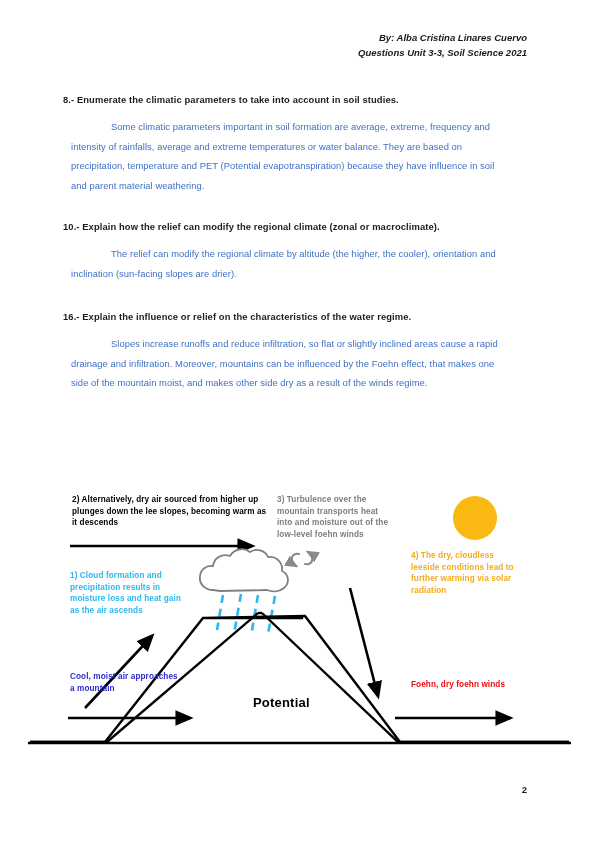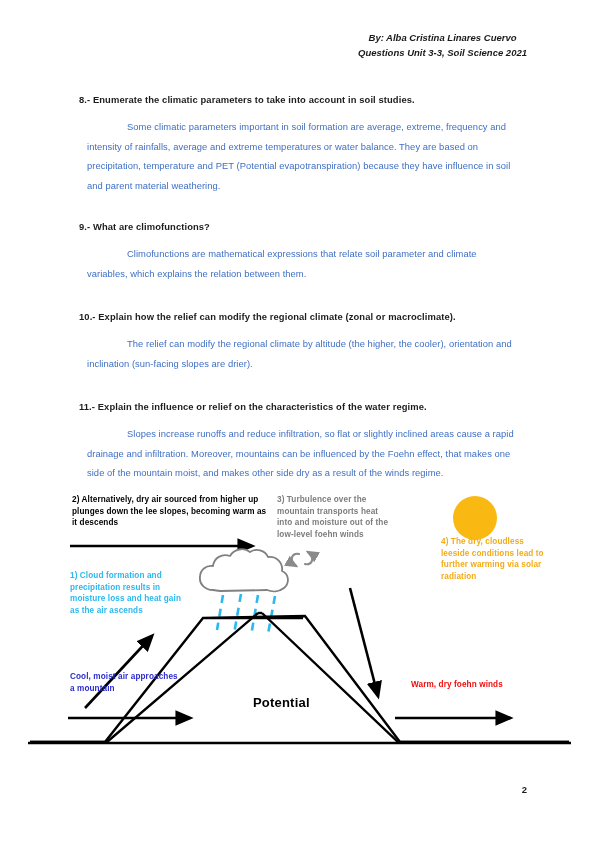--- a/index.html
+++ b/index.html
@@ -21,27 +21,27 @@
     position: absolute;
     top: 30px;
     right: 72px;
     text-align: right;
     font-style: italic;
     font-size: 9.5px;
     line-height: 15px;
     color: #1a1a1a;
     font-weight: 600;
   }
-  .doc-header div { white-space: nowrap; text-align: center; }
+  .doc-header div { white-space: nowrap; }
 
   
   .content {
     position: absolute;
     top: 92px;
-    left: 79px;
+    left: 63px;
     width: 443px;
   }
   .qa-block { margin-bottom: 19px; }
   .question {
     font-size: 9.4px;
     font-weight: bold;
     color: #1c1c1c;
     line-height: 15px;
     margin: 0 0 10px 0;
     letter-spacing: 0.1px;
@@ -73,21 +73,21 @@
 
   .dlabel {
     position: absolute;
     font-size: 8.2px;
     line-height: 11.6px;
     font-weight: bold;
     letter-spacing: 0.1px;
   }
   .lbl-2 { left: 72px;  top: 16px;  width: 200px; color: #000000; }
   .lbl-3 { left: 277px; top: 16px;  width: 118px; color: #7d7d7d; }
-  .lbl-4 { left: 411px; top: 58px;  width: 112px; color: #f5ab16; margin-left: 30px; }
+  .lbl-4 { left: 411px; top: 72px;  width: 112px; color: #f5ab16; }
   .lbl-1 { left: 70px;  top: 92px;  width: 122px; color: #2bb8ee; }
   .lbl-cool { left: 70px; top: 193px; width: 110px; color: #2b2bd0; }
   .lbl-warm { left: 411px; top: 201px; width: 110px; color: #ef0c0c; }
   .lbl-mountain {
     left: 253px; top: 219px;
     font-size: 13px;
     font-weight: bold;
     color: #000000;
     letter-spacing: 0.2px;
   }
@@ -110,32 +110,28 @@
   <div>Questions Unit 3-3, Soil Science 2021</div>
 </div>
 
 <div class="content">
 
   <div class="qa-block b8">
     <p class="question">8.- Enumerate the climatic parameters to take into account in soil studies.</p>
     <p class="answer">Some climatic parameters important in soil formation are average, extreme, frequency and intensity of rainfalls, average and extreme temperatures or water balance. They are based on precipitation, temperature and PET (Potential evapotranspiration) because they have influence in soil and parent material weathering.</p>
   </div>
 
-  <div class="qa-block b9">
-    <p class="question">9.- What are climofunctions?</p>
-    <p class="answer">Climofunctions are mathematical expressions that relate soil parameter and climate variables, which explains the relation between them.</p>
-  </div>
 
   <div class="qa-block b10">
     <p class="question">10.- Explain how the relief can modify the regional climate (zonal or macroclimate).</p>
     <p class="answer">The relief can modify the regional climate by altitude (the higher, the cooler), orientation and inclination (sun-facing slopes are drier).</p>
   </div>
 
   <div class="qa-block b11">
-    <p class="question">11.- Explain the influence or relief on the characteristics of the water regime.</p>
+    <p class="question">16.- Explain the influence or relief on the characteristics of the water regime.</p>
     <p class="answer">Slopes increase runoffs and reduce infiltration, so flat or slightly inclined areas cause a rapid drainage and infiltration. Moreover, mountains can be influenced by the Foehn effect, that makes one side of the mountain moist, and makes other side dry as a result of the winds regime.</p>
   </div>
 
 </div>
 
 <div class="diagram">
 
   <svg width="599" height="290" viewBox="0 0 599 290">
     <defs>
       <marker id="arrowBlack" markerWidth="7" markerHeight="7" refX="5.6" refY="3" orient="auto">
@@ -192,18 +188,18 @@
     <line x1="395" y1="240" x2="510" y2="240" stroke="#000000" stroke-width="2.6" marker-end="url(#arrowBlack)"></line>
 
     <line x1="28" y1="265" x2="571" y2="265" stroke="#000000" stroke-width="2.4"></line>
   </svg>
 
   <div class="dlabel lbl-2">2) Alternatively, dry air sourced from higher up plunges down the lee slopes, becoming warm as it descends</div>
   <div class="dlabel lbl-3">3) Turbulence over the mountain transports heat into and moisture out of the low-level foehn winds</div>
   <div class="dlabel lbl-4">4) The dry, cloudless leeside conditions lead to further warming via solar radiation</div>
   <div class="dlabel lbl-1">1) Cloud formation and precipitation results in moisture loss and heat gain as the air ascends</div>
   <div class="dlabel lbl-cool">Cool, moist air approaches a mountain</div>
-  <div class="dlabel lbl-warm">Warm, dry foehn winds</div>
+  <div class="dlabel lbl-warm">Foehn, dry foehn winds</div>
   <div class="dlabel lbl-mountain">Potential</div>
 
 </div>
 
 <div class="page-number">2</div>
 
 </body></html>

